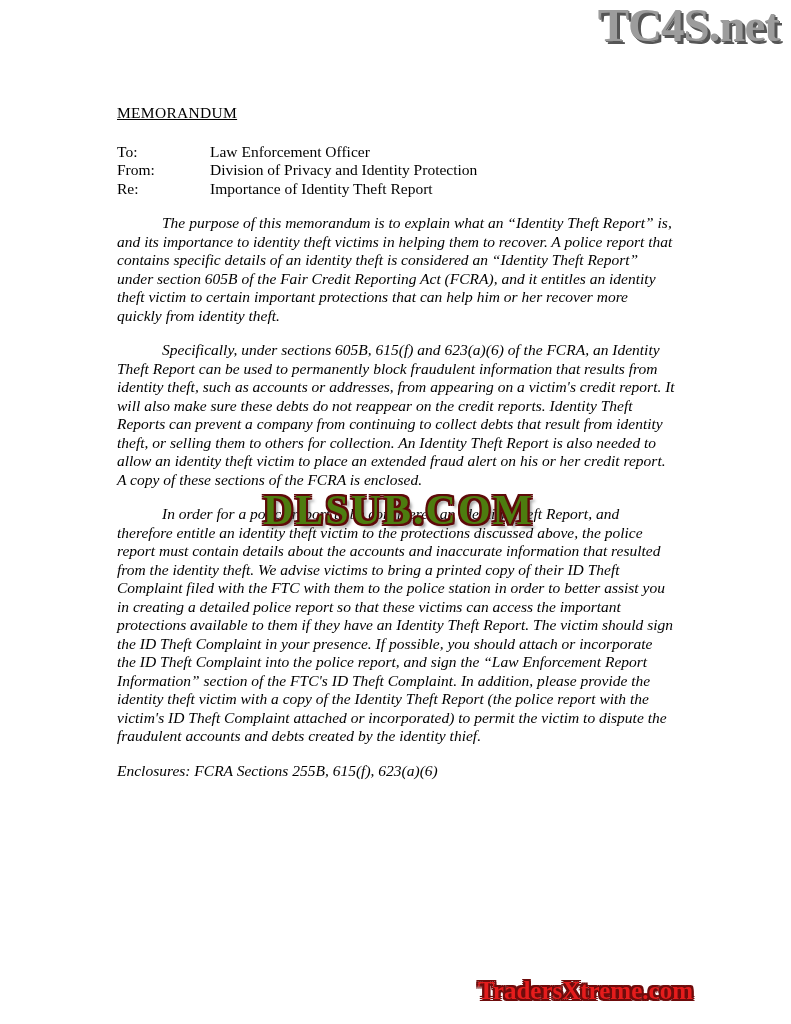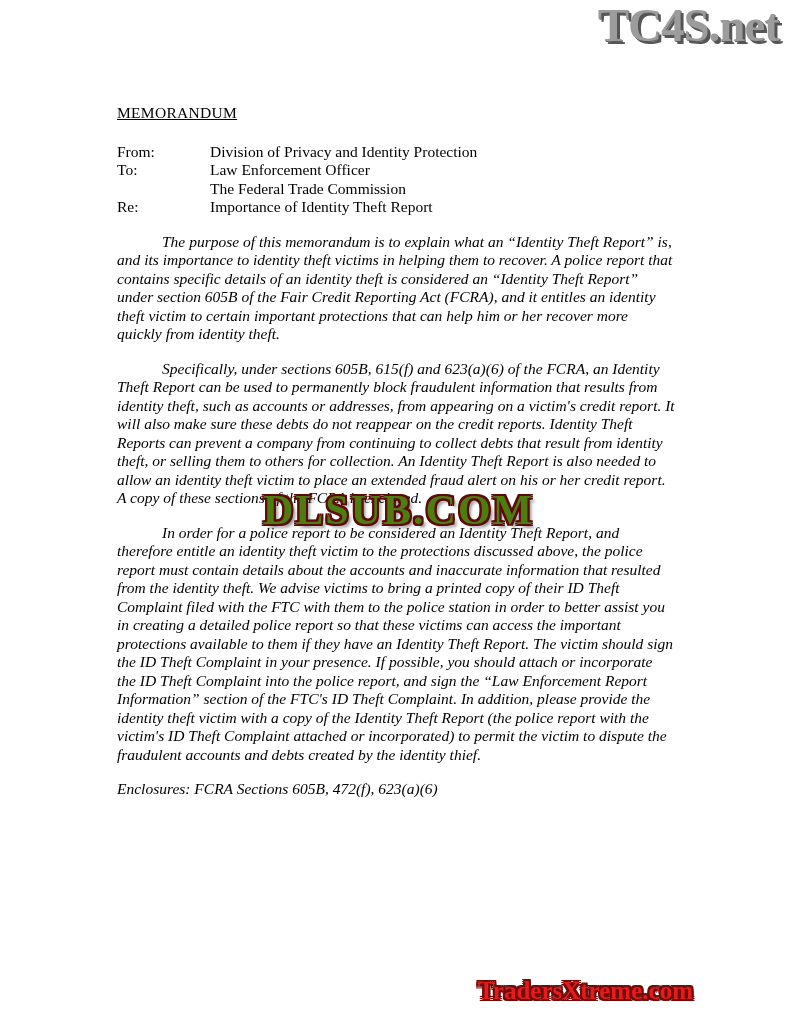--- a/index.html
+++ b/index.html
@@ -94,45 +94,44 @@
 <div class="page">
 
   <div class="wm-top">TC4S.net</div>
 
   <div class="content">
 
     <h1 class="memo-title">MEMORANDUM</h1>
 
     <div class="memo-header">
       <div class="memo-header-row">
+        <span class="memo-header-label">To:</span>
+        <span class="memo-header-value">Law Enforcement Officer</span>
+      </div>
+      <div class="memo-header-row">
         <span class="memo-header-label">From:</span>
         <span class="memo-header-value">Division of Privacy and Identity Protection</span>
       </div>
       <div class="memo-header-row">
-        <span class="memo-header-label">To:</span>
-        <span class="memo-header-value">Law Enforcement Officer</span>
-      </div>
-      <div class="memo-header-row">
         <span class="memo-header-label"></span>
-        <span class="memo-header-value">The Federal Trade Commission</span>
       </div>
       <div class="memo-header-row">
         <span class="memo-header-label">Re:</span>
         <span class="memo-header-value">Importance of Identity Theft Report</span>
       </div>
     </div>
 
     <p class="body-para">The purpose of this memorandum is to explain what an “Identity Theft Report” is, and its importance to identity theft victims in helping them to recover.  A police report that contains specific details of an identity theft is considered an “Identity Theft Report” under section 605B of the Fair Credit Reporting Act (FCRA), and it entitles an identity theft victim to certain important protections that can help him or her recover more quickly from identity theft.</p>
 
     <p class="body-para">Specifically, under sections 605B, 615(f) and 623(a)(6) of the FCRA, an Identity Theft Report can be used to permanently block fraudulent information that results from identity theft, such as accounts or addresses, from appearing on a victim's credit report. It will also make sure these debts do not reappear on the credit reports. Identity Theft Reports can prevent a company from continuing to collect debts that result from identity theft, or selling them to others for collection. An Identity Theft Report is also needed to allow an identity theft victim to place an extended fraud alert on his or her credit report. A copy of these sections of the FCRA is enclosed.</p>
 
     <p class="body-para">In order for a police report to be considered an Identity Theft Report, and therefore entitle an identity theft victim to the protections discussed above, the police report must contain details about the accounts and inaccurate information that resulted from the identity theft.  We advise victims to bring a printed copy of their ID Theft Complaint filed with the FTC with them to the police station in order to better assist you in creating a detailed police report so that these victims can access the important protections available to them if they have an Identity Theft Report.   The victim should sign the ID Theft Complaint in your presence.  If possible, you should attach or incorporate the ID Theft Complaint into the police report, and sign the “Law Enforcement Report Information”  section of the FTC's ID Theft Complaint. In addition, please provide the identity theft victim with a copy of the Identity Theft Report (the police report with the victim's ID Theft Complaint attached or incorporated) to permit the victim to dispute the fraudulent accounts and debts created by the identity thief.</p>
 
 
-    <p class="body-para no-indent enclosures">Enclosures: FCRA Sections 605B, 472(f), 623(a)(6)</p>
+    <p class="body-para no-indent enclosures">Enclosures: FCRA Sections 255B, 615(f), 623(a)(6)</p>
 
   </div>
 
   <div class="wm-mid">DLSUB.COM</div>
 
   <div class="wm-bottom">TradersXtreme.com</div>
 
 </div>
 
 </body></html>

